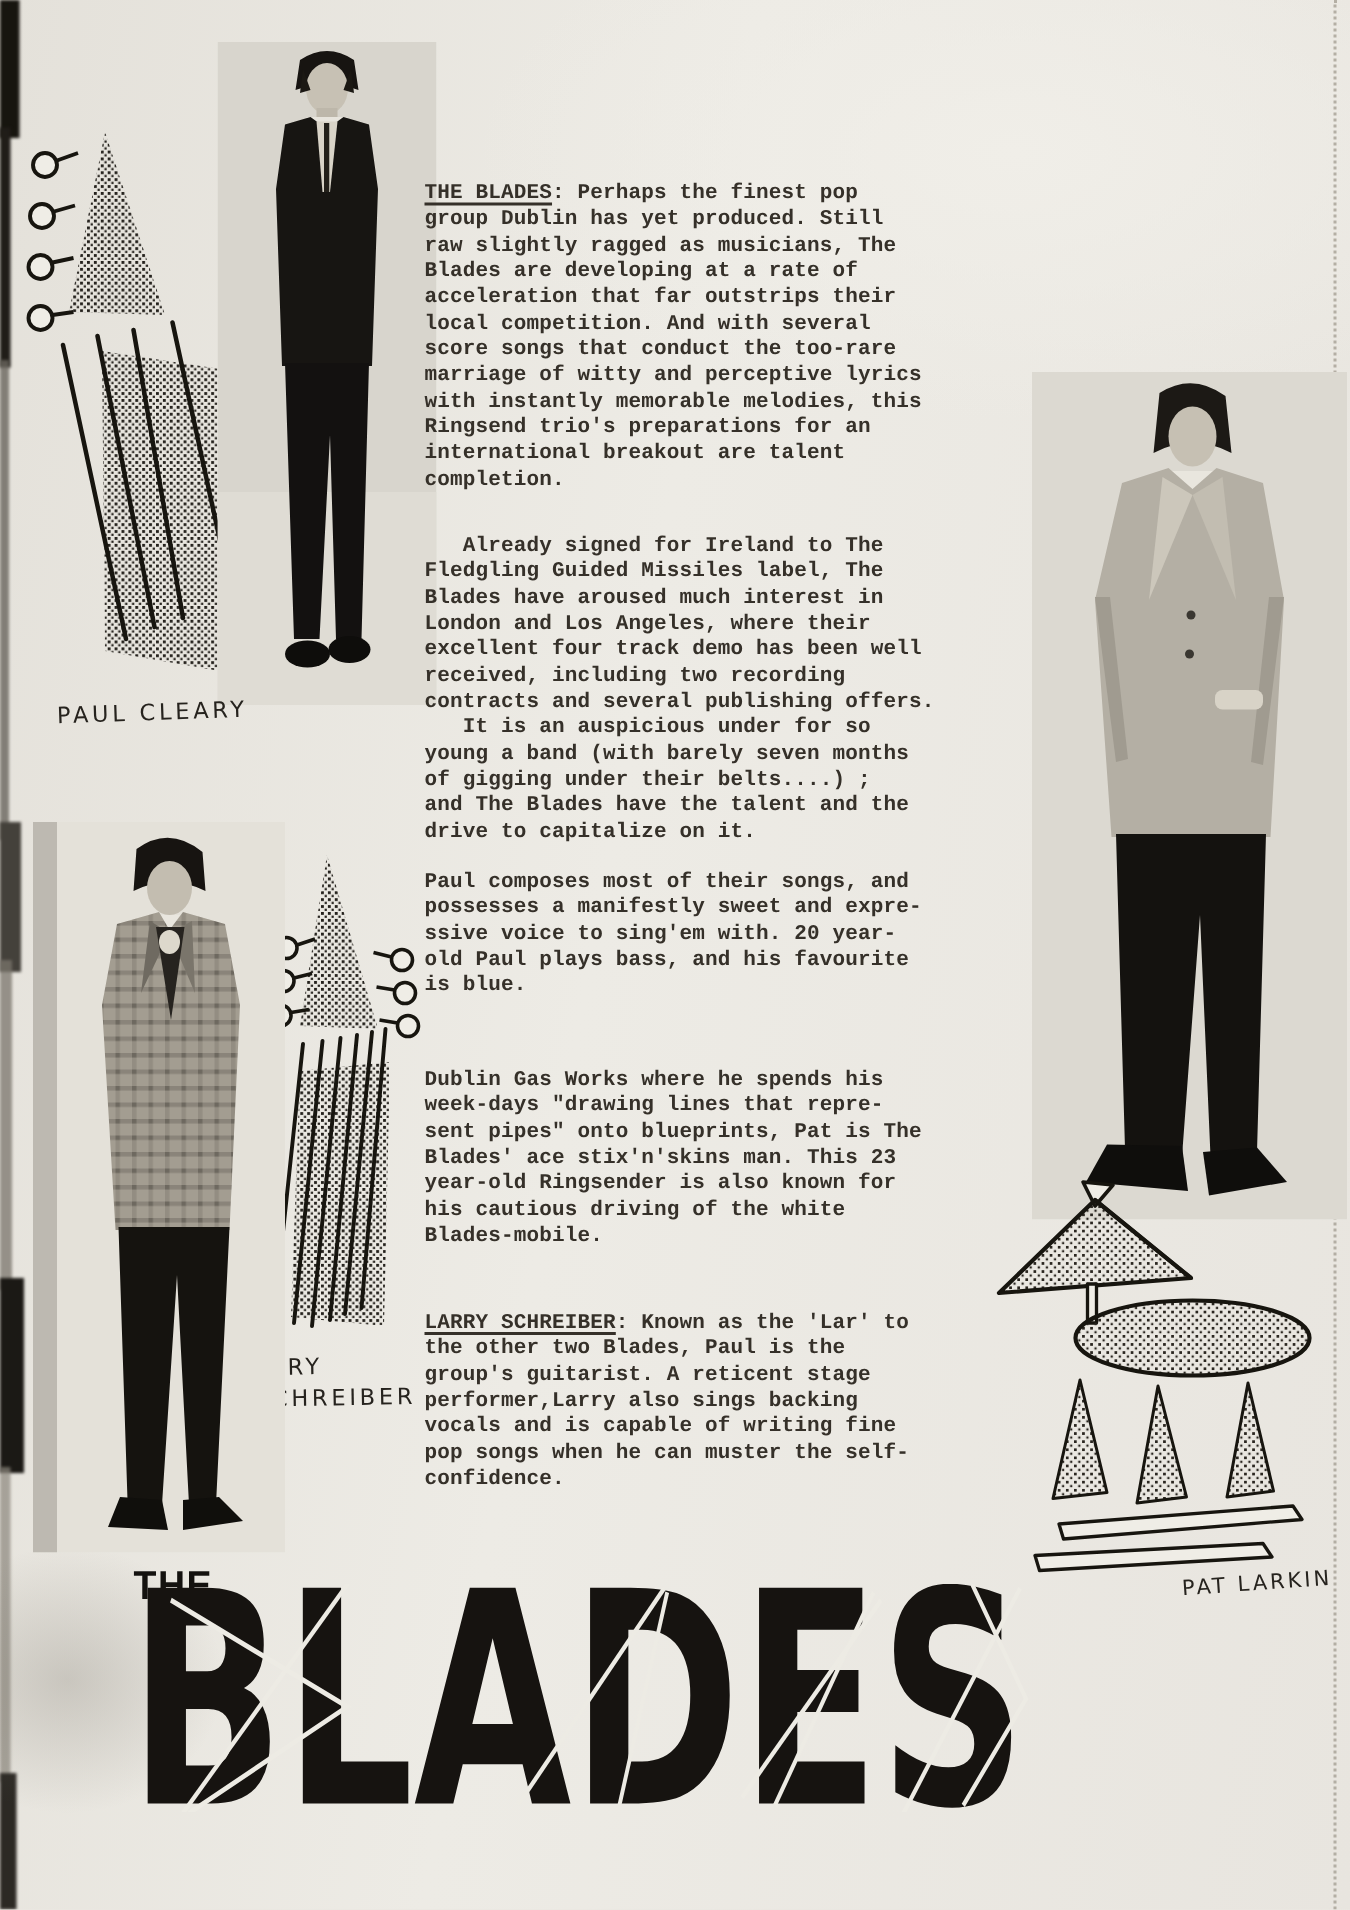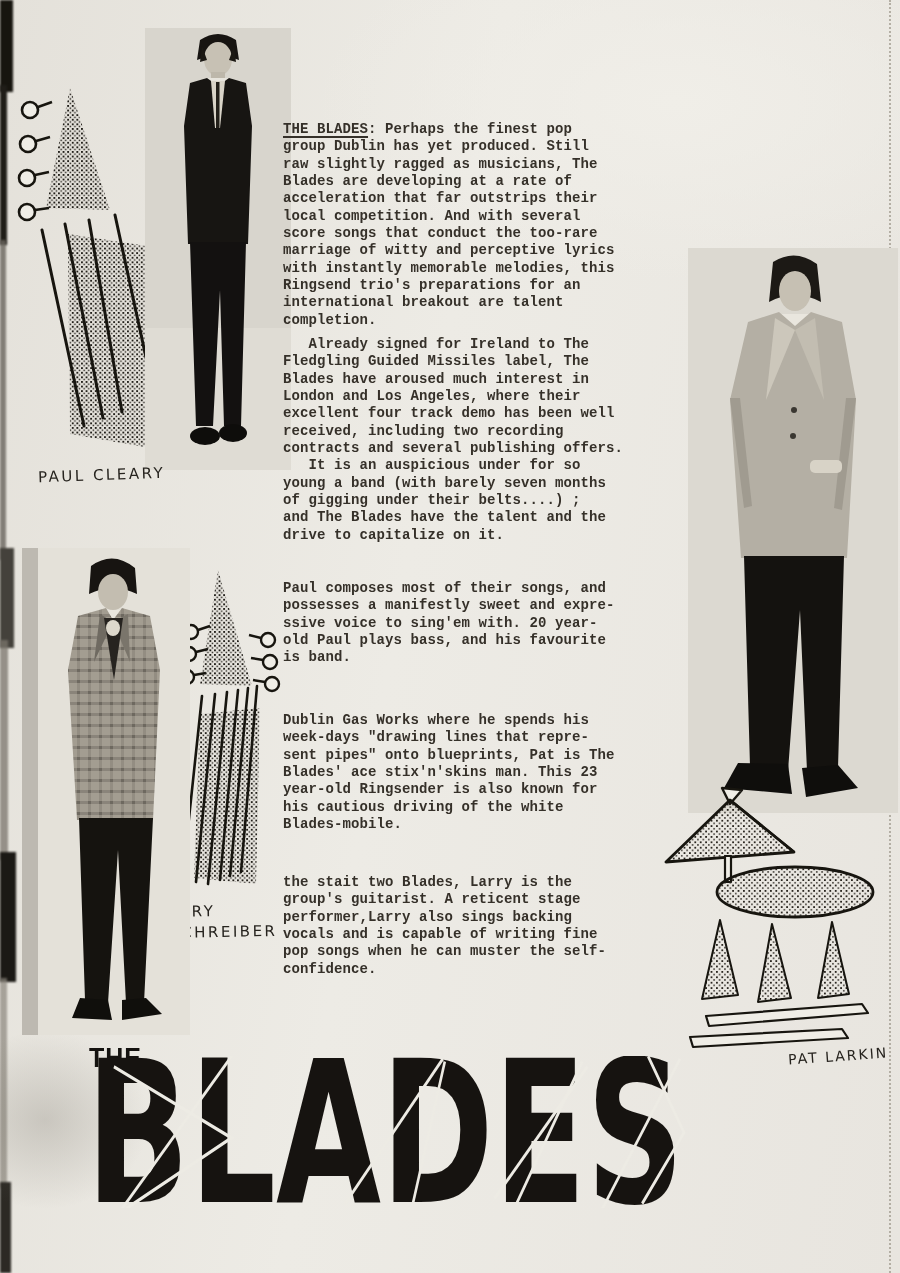--- a/index.html
+++ b/index.html
@@ -38,21 +38,21 @@
   }
 
   
   .para{position:absolute;left:283px;width:350px;}
   .tl{
     font-family:"Liberation Mono","DejaVu Sans Mono",monospace;
     font-weight:700;font-size:14px;line-height:17.35px;
     white-space:pre;color:var(--ink);letter-spacing:.1px;
   }
   #para-0{top:121px}
-  #para-1{top:336px}
+  #para-1{top:356px}
   #para-2{top:580px}
   #para-3{top:712px}
   #para-4{top:874px}
   .uh{text-decoration:underline;text-underline-offset:3px;text-decoration-thickness:1.5px;}
 
   
   .caption{
     position:absolute;font-family:"DejaVu Sans",sans-serif;
     font-size:15px;letter-spacing:2.5px;color:#26231e;font-weight:400;
   }
@@ -170,33 +170,34 @@
         <div class="tl">young a band (with barely seven months</div>
         <div class="tl">of gigging under their belts....) ;</div>
         <div class="tl">and The Blades have the talent and the</div>
         <div class="tl">drive to capitalize on it.</div>
       </div>
     <div class="para" id="para-2">
         <div class="tl">Paul composes most of their songs, and</div>
         <div class="tl">possesses a manifestly sweet and expre-</div>
         <div class="tl">ssive voice to sing'em with. 20 year-</div>
         <div class="tl">old Paul plays bass, and his favourite</div>
-        <div class="tl">is band.</div>
+        <div class="tl">is blue.</div>
       </div>
     <div class="para" id="para-3">
         <div class="tl">Dublin Gas Works where he spends his</div>
         <div class="tl">week-days "drawing lines that repre-</div>
         <div class="tl">sent pipes" onto blueprints, Pat is The</div>
         <div class="tl">Blades' ace stix'n'skins man. This 23</div>
         <div class="tl">year-old Ringsender is also known for</div>
         <div class="tl">his cautious driving of the white</div>
         <div class="tl">Blades-mobile.</div>
       </div>
     <div class="para" id="para-4">
-        <div class="tl">the stait two Blades, Larry is the</div>
+        <div class="tl"><span class="uh">LARRY SCHREIBER</span>: Known as the 'Lar' to</div>
+        <div class="tl">the other two Blades, Paul is the</div>
         <div class="tl">group's guitarist. A reticent stage</div>
         <div class="tl">performer,Larry also sings backing</div>
         <div class="tl">vocals and is capable of writing fine</div>
         <div class="tl">pop songs when he can muster the self-</div>
         <div class="tl">confidence.</div>
       </div>
   </div>
 
   <div class="caption" id="cap-paul">PAUL CLEARY</div>
   <div class="caption" id="cap-larry">

